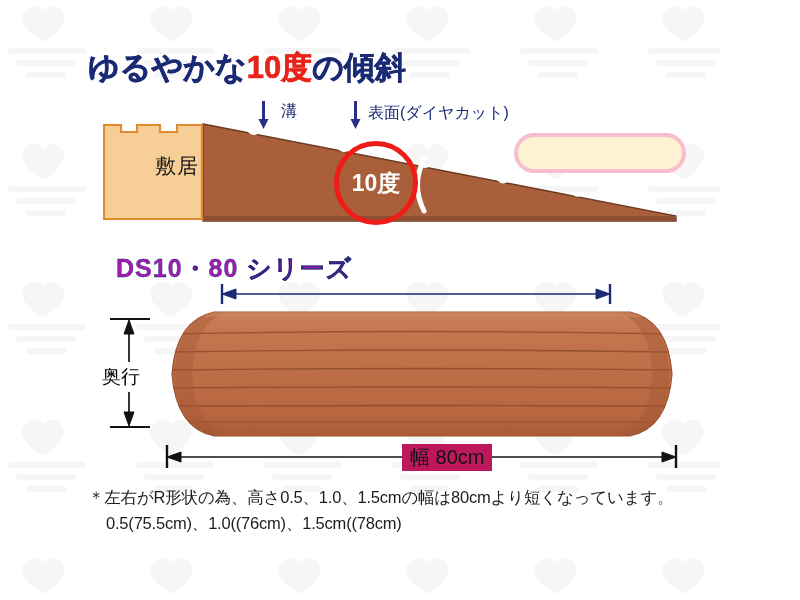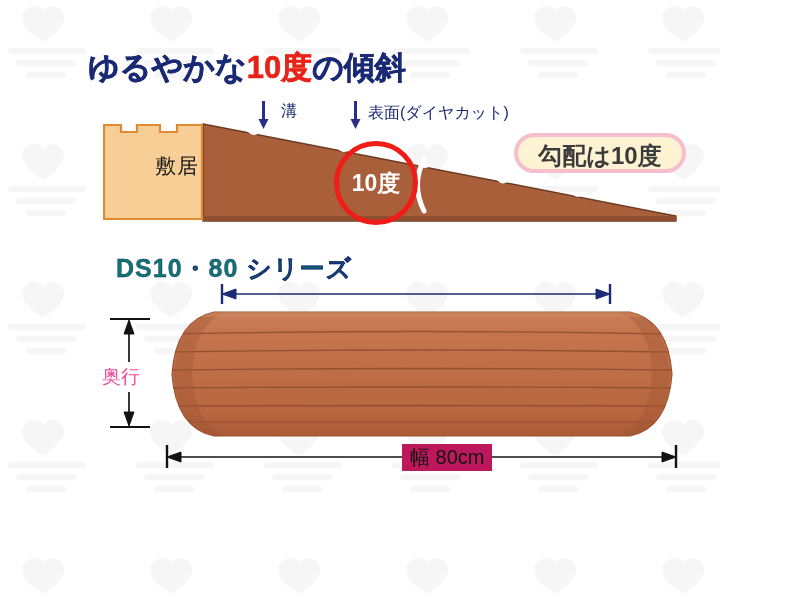--- a/index.html
+++ b/index.html
@@ -121,21 +121,21 @@
     letter-spacing: 0px;
   }
 
   
   #series-title {
     position: absolute;
     left: 116px;
     top: 252px;
     font-size: 25px;
     font-weight: bold;
-    color: #0f766e;
+    color: #a21caf;
     letter-spacing: 1px;
     white-space: nowrap;
     -webkit-text-stroke: 0.4px #1b2a74;
   }
 
   #dim-yuko-label {
     position: absolute;
     left: 384px;
     top: 280px;
     font-size: 22px;
@@ -143,21 +143,21 @@
     color: #1b2a74;
     white-space: nowrap;
     background: #ffffff;
     padding: 0 6px;
   }
   #dim-okuyuki-label {
     position: absolute;
     left: 101px;
     top: 362px;
     font-size: 19px;
-    color: #ec4899;
+    color: #000000;
     white-space: nowrap;
     background: #ffffff;
     padding: 2px 1px;
   }
   #dim-haba-label {
     position: absolute;
     left: 378px;
     top: 444px;
     font-size: 20px;
     color: #121212;
@@ -236,21 +236,20 @@
   </svg>
   <div id="label-mizo" class="callout-label">溝</div>
 
   <svg id="arrow-hyomen" class="arrow-down" viewBox="0 0 11 28">
     <line x1="5.5" y1="0" x2="5.5" y2="20" stroke="#272f86" stroke-width="3"></line>
     <path d="M0.5 18 L10.5 18 L5.5 28 Z" fill="#272f86"></path>
   </svg>
   <div id="label-hyomen" class="callout-label">表面(ダイヤカット)</div>
 
   <div id="badge"></div>
-  <div id="badge-text">勾配は10度</div>
 
   <div id="redcircle"></div>
   <div id="redcircle-text">10度</div>
 
   <div id="series-title">DS10・80 シリーズ</div>
 
   <svg id="ramp-wrap" width="512" height="128" viewBox="0 0 512 128">
     <defs>
       <linearGradient id="rampGrad" x1="0" y1="0" x2="0" y2="1">
         <stop offset="0%" stop-color="#c9805a"></stop>
@@ -301,14 +300,18 @@
       <line x1="676" y1="445" x2="676" y2="468" stroke-width="2.4"></line>
       <line x1="173" y1="457" x2="670" y2="457" stroke-width="1.6"></line>
       <path d="M181 452 L167 457 L181 462 Z"></path>
       <path d="M662 452 L676 457 L662 462 Z"></path>
     </g>
   </svg>
 
   <div id="dim-okuyuki-label">奥行</div>
   <div id="dim-haba-label">幅 80cm</div>
 
+  <div id="footnote">
+    <span>＊左右がR形状の為、高さ0.5、1.0、1.5cmの幅は80cmより短くなっています。</span>
+    <span class="l2">0.5(75.5cm)、1.0((76cm)、1.5cm((78cm)</span>
+  </div>
 
 </div>
 
 </body></html>

